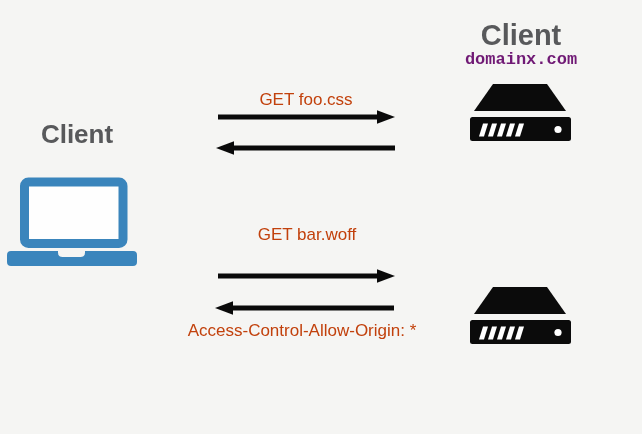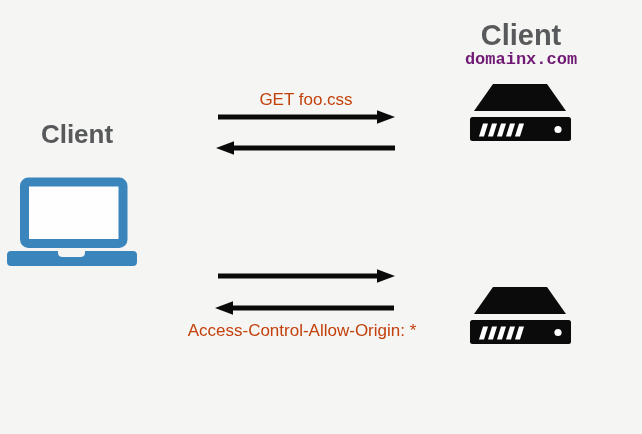--- a/index.html
+++ b/index.html
@@ -59,20 +59,21 @@
 
 <div id="stage">
 
   <div id="client-title" class="abs heading">Client</div>
 
   <div id="origin-title" class="abs heading">Client</div>
   <div id="origin-domain" class="abs mono-domain">domainx.com</div>
 
 
   <div id="get-foo-label" class="abs msg">GET foo.css</div>
+  <div id="get-bar-label" class="abs msg">GET bar.woff</div>
   <div id="acao-label" class="abs msg">Access-Control-Allow-Origin: *</div>
 
   <svg id="laptop-icon" class="abs" width="131" height="90" viewBox="0 0 131 90" aria-hidden="true">
     <rect x="17.5" y="5" width="98.5" height="61.5" rx="4" fill="#fefefe" stroke="#3a85bc" stroke-width="9"></rect>
     <path fill="#3a85bc" d="M4 74 H51 V75.5 Q51 80 55.5 80 H73.5 Q78 80 78 75.5 V74 H126
              Q130 74 130 78 V85 Q130 89 126 89 H4 Q0 89 0 85 V78 Q0 74 4 74 Z"></path>
   </svg>
 
   <svg id="server-icon-1" class="abs" width="104" height="60" viewBox="0 0 104 60" aria-hidden="true">
     <polygon points="25,1 79,1 98,28 6,28" fill="#0b0b0b"></polygon>

